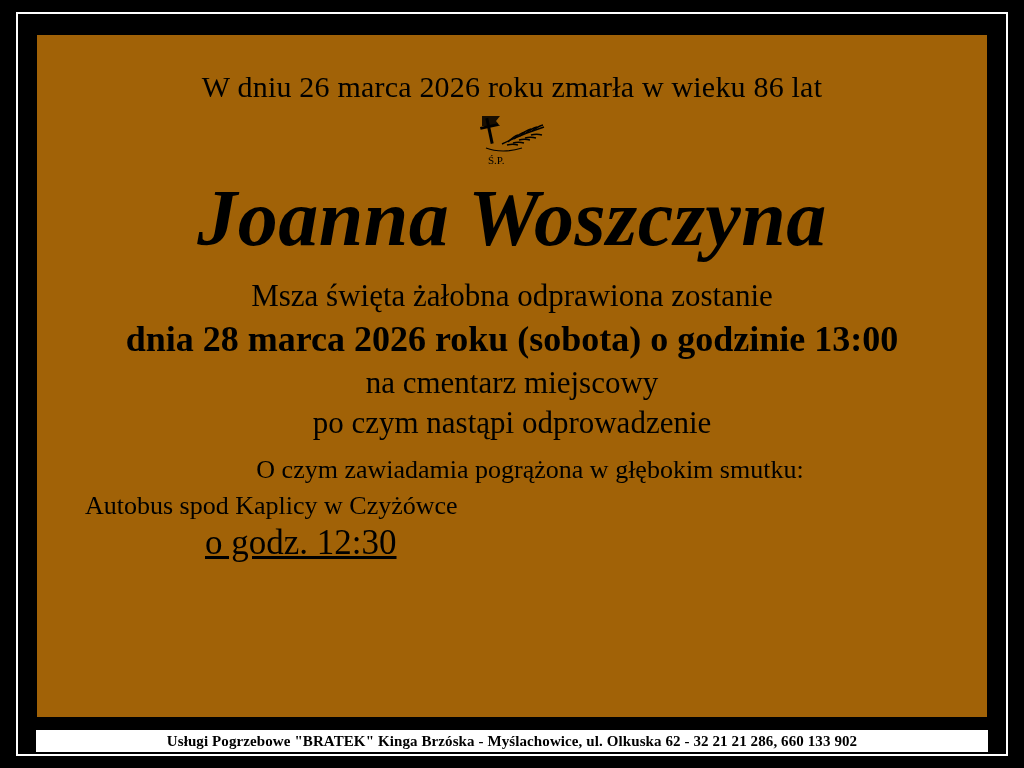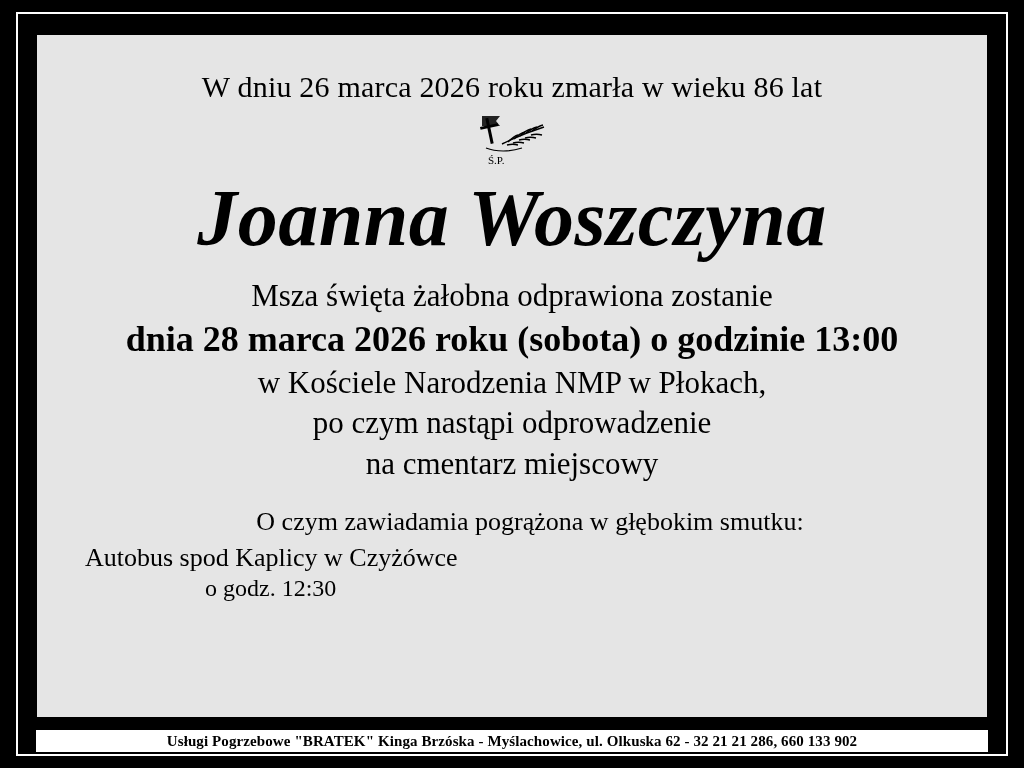--- a/index.html
+++ b/index.html
@@ -37,21 +37,21 @@
   }
 
   
   .notice-card {
     position: absolute;
     left: 34px;
     top: 32px;
     width: 956px;
     height: 688px;
     box-sizing: border-box;
-    background: #e5e5e5;
+    background: #a16207;
     border: 3px solid #000000;
     padding: 18px 26px 8px 26px;
     text-align: center;
     color: #000000;
   }
 
   .line-intro {
     font-size: 30px;
     line-height: 1.18;
     margin-top: 16px;
@@ -86,21 +86,21 @@
   .mass-line {
     font-size: 31px;
     line-height: 1.30;
   }
   .mass-line.bold {
     font-weight: bold;
     font-size: 36px;
   }
 
   .announce-block {
-    margin-top: 22px;
+    margin-top: 10px;
   }
   .announce-line {
     font-size: 26px;
     line-height: 1.25;
     text-align: center;
     padding-left: 36px;
   }
   .announce-family {
     font-size: 30px;
     line-height: 1.2;
@@ -112,23 +112,24 @@
   .bus-block {
     margin-top: 4px;
     text-align: left;
     padding-left: 22px;
   }
   .bus-line1 {
     font-size: 26px;
     line-height: 1.22;
   }
   .bus-line2 {
-    font-size: 24px;
+    font-size: 35px;
     line-height: 1.22;
     padding-left: 120px;
+    text-decoration: underline;
   }
 
   
   .footer-strip {
     position: absolute;
     left: 34px;
     bottom: 14px;
     width: 956px;
     height: 26px;
     background: #ffffff;
@@ -185,23 +186,22 @@
         </g>
         <text x="36" y="52" font-family="Liberation Serif, serif" font-size="11" fill="#000000">Ś.P.</text>
       </svg>
     </div>
 
     <div class="deceased-name">Joanna Woszczyna</div>
 
     <div class="mass-block">
       <div class="mass-line">Msza święta żałobna odprawiona zostanie</div>
       <div class="mass-line bold">dnia 28 marca 2026 roku (sobota) o godzinie 13:00</div>
-      <div class="mass-line">w Kościele Narodzenia NMP w Płokach,</div>
+      <div class="mass-line">na cmentarz miejscowy</div>
       <div class="mass-line">po czym nastąpi odprowadzenie</div>
-      <div class="mass-line">na cmentarz miejscowy</div>
     </div>
 
     <div class="announce-block">
       <div class="announce-line">O czym zawiadamia pogrążona w głębokim smutku:</div>
     </div>
 
     <div class="bus-block">
       <div class="bus-line1">Autobus spod Kaplicy w Czyżówce</div>
       <div class="bus-line2">o godz. 12:30</div>
     </div>

